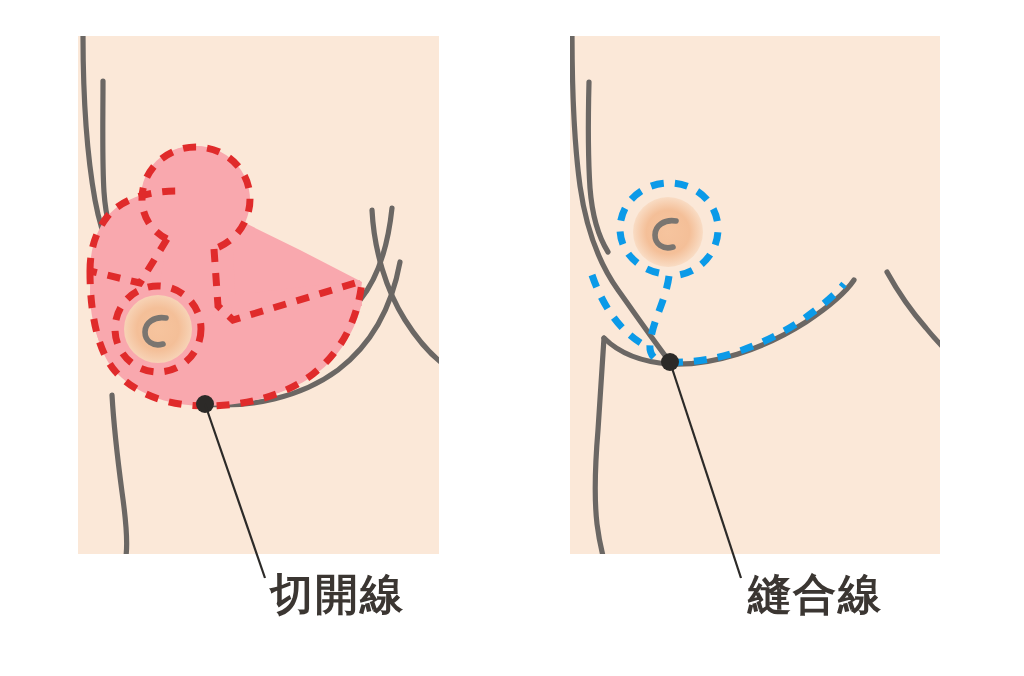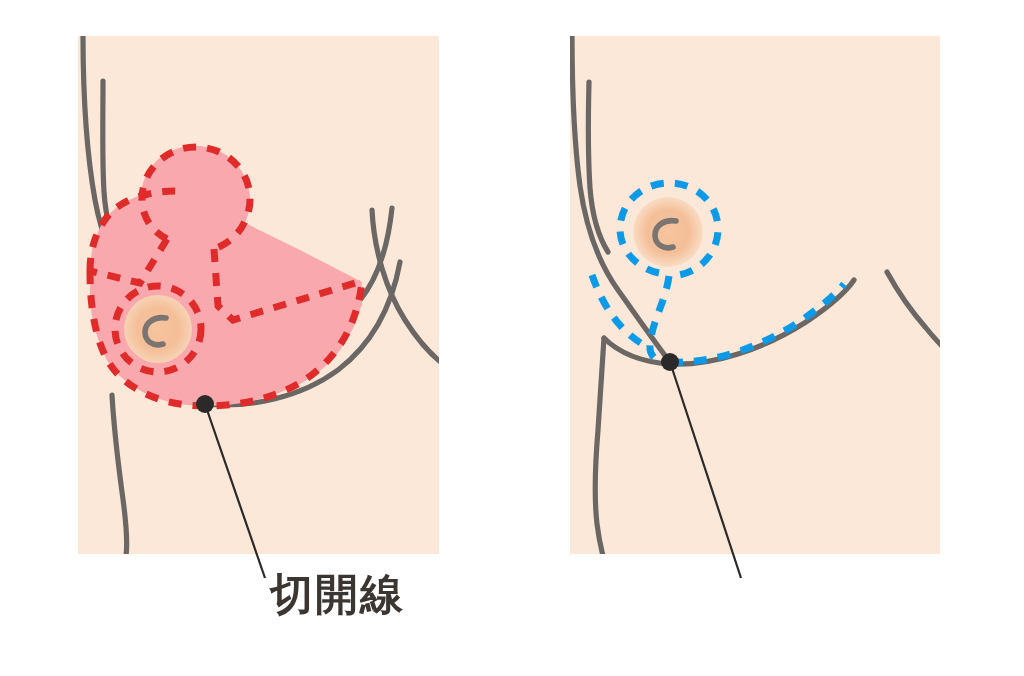--- a/index.html
+++ b/index.html
@@ -195,14 +195,15 @@
                C822,306 836,294 844,284" fill="none" stroke="#0b9ae8" stroke-width="7" stroke-linecap="butt" stroke-dasharray="13 11"></path>
 
       <circle cx="670" cy="362" r="9" fill="#2c2a28"></circle>
     </g>
 
     <path d="M670,362 L741,578" fill="none" stroke="#2c2a28" stroke-width="2.2"></path>
   </svg>
 
   <div class="caption" id="caption-left">切開線</div>
 
+  <div class="caption" id="caption-right">縫合線</div>
 
 </div>
 
 </body></html>

